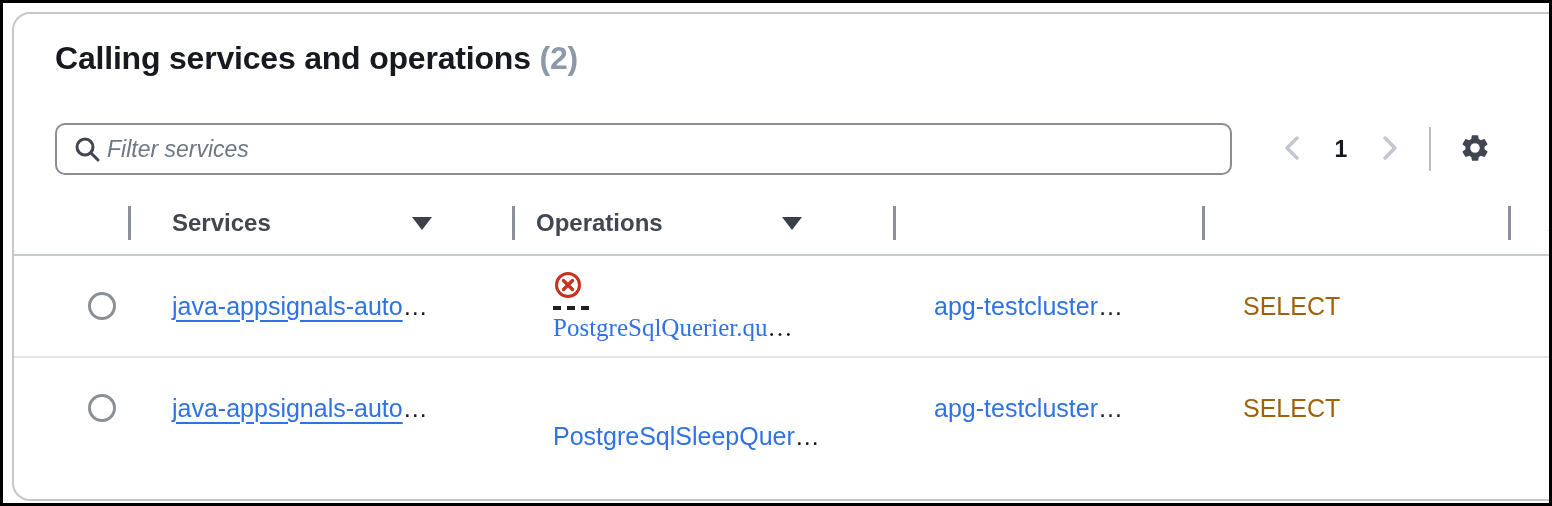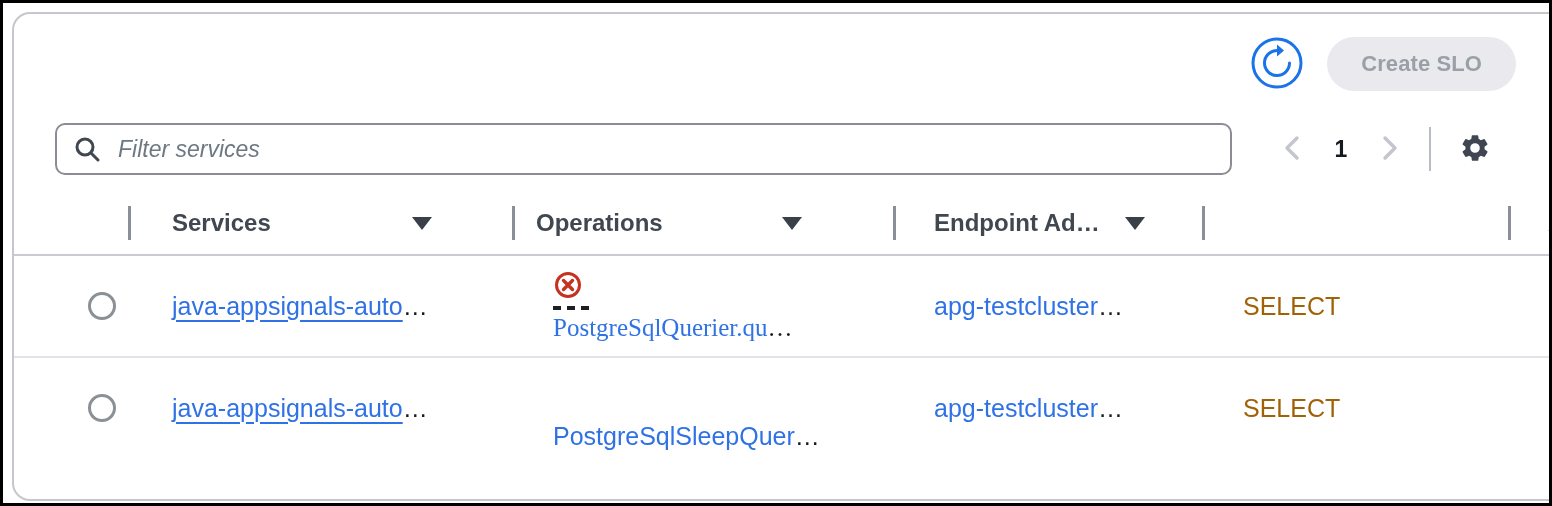--- a/index.html
+++ b/index.html
@@ -110,21 +110,21 @@
     top: 6px;
     width: 1177px;
     height: 52px;
     box-sizing: border-box;
     border: 2px solid #8c8c94;
     border-radius: 10px;
     background: #ffffff;
     display: flex;
     align-items: center;
     padding: 0 16px;
-    gap: 17px;
+    gap: 6px;
   }
   .search-box .mag {
     flex: 0 0 auto;
     display: flex;
     align-items: center;
   }
   .search-input {
     flex: 1 1 auto;
     border: none;
     outline: none;
@@ -292,34 +292,25 @@
     align-items: baseline;
   }
 </style>
 </head>
 <body>
 
 <div class="screen-frame">
   <div class="panel">
 
     <div class="panel-header">
-
-      <div class="header-actions">
-        <button class="refresh-btn">
-          <span>
-            <svg width="52" height="52" viewBox="0 0 52 52">
-              <circle cx="26" cy="26" r="24" fill="none" stroke="#1a73e8" stroke-width="3"></circle>
-              <path d="M26 13.5 A12.5 12.5 0 1 0 38.5 26" fill="none" stroke="#1a73e8" stroke-width="3" stroke-linecap="round"></path>
-              <path d="M26 7.5 L26 19.5 L33 13.5 Z" fill="#1a73e8"></path>
-            </svg>
-          </span>
-        </button>
-
-        <button class="btn-create-slo">Create SLO</button>
-      </div>
+      <div class="panel-title">
+        <span>Calling services and operations</span>
+        <span class="count">(2)</span>
+      </div>
+
     </div>
 
     <div class="filter-row">
       <div class="search-box">
         <span class="mag">
           <svg width="28" height="28" viewBox="0 0 28 28">
             <circle cx="12" cy="12" r="8" fill="none" stroke="#3f4750" stroke-width="3"></circle>
             <line x1="18" y1="18" x2="25" y2="25" stroke="#3f4750" stroke-width="3" stroke-linecap="round"></line>
           </svg>
         </span>
@@ -370,28 +361,20 @@
         <div class="th" style="left:522px; width:340px;">
           <span class="th-label">Operations</span>
           <span class="th-sort" style="margin-left:116px;">
             <svg width="26" height="18" viewBox="0 0 26 18">
                 <polygon points="3,3 23,3 13,16" fill="#39404a"></polygon>
               </svg>
           </span>
         </div>
 
         <div class="col-divider" style="left:879px;"></div>
-        <div class="th" style="left:920px; width:268px;">
-          <span class="th-label">Endpoint Ad…</span>
-          <span class="th-sort" style="margin-left:22px;">
-            <svg width="26" height="18" viewBox="0 0 26 18">
-                <polygon points="3,3 23,3 13,16" fill="#39404a"></polygon>
-              </svg>
-          </span>
-        </div>
 
         <div class="col-divider" style="left:1188px;"></div>
 
         <div class="col-divider" style="left:1494px;"></div>
         <div class="th" style="left:1534px; width:60px;">
           <span class="th-label">A</span>
         </div>
       </div>
 
       <div class="trow">

